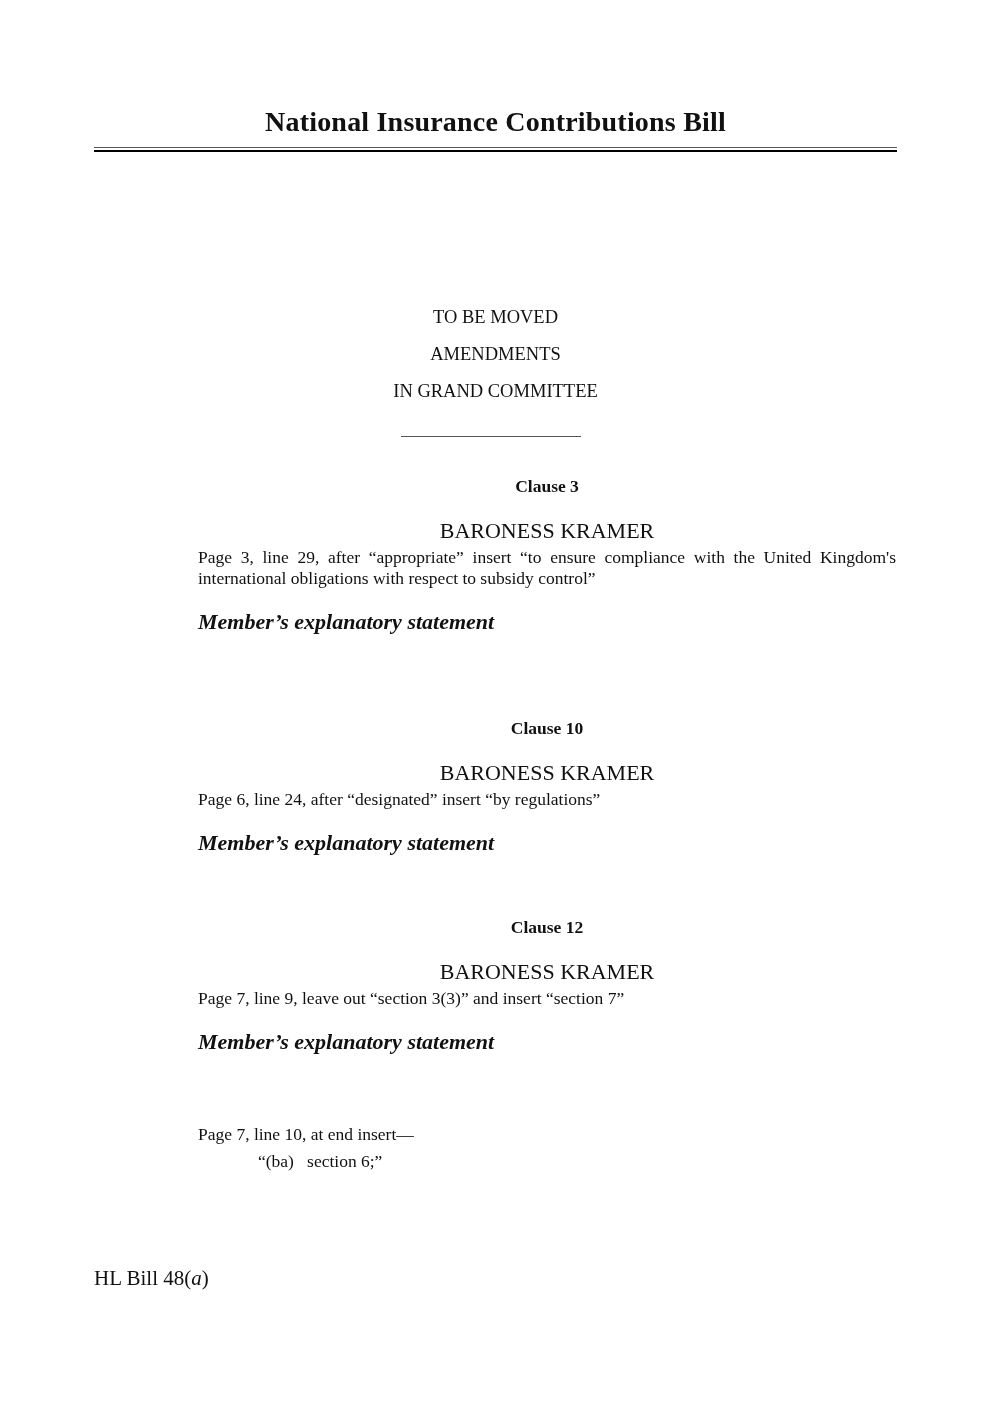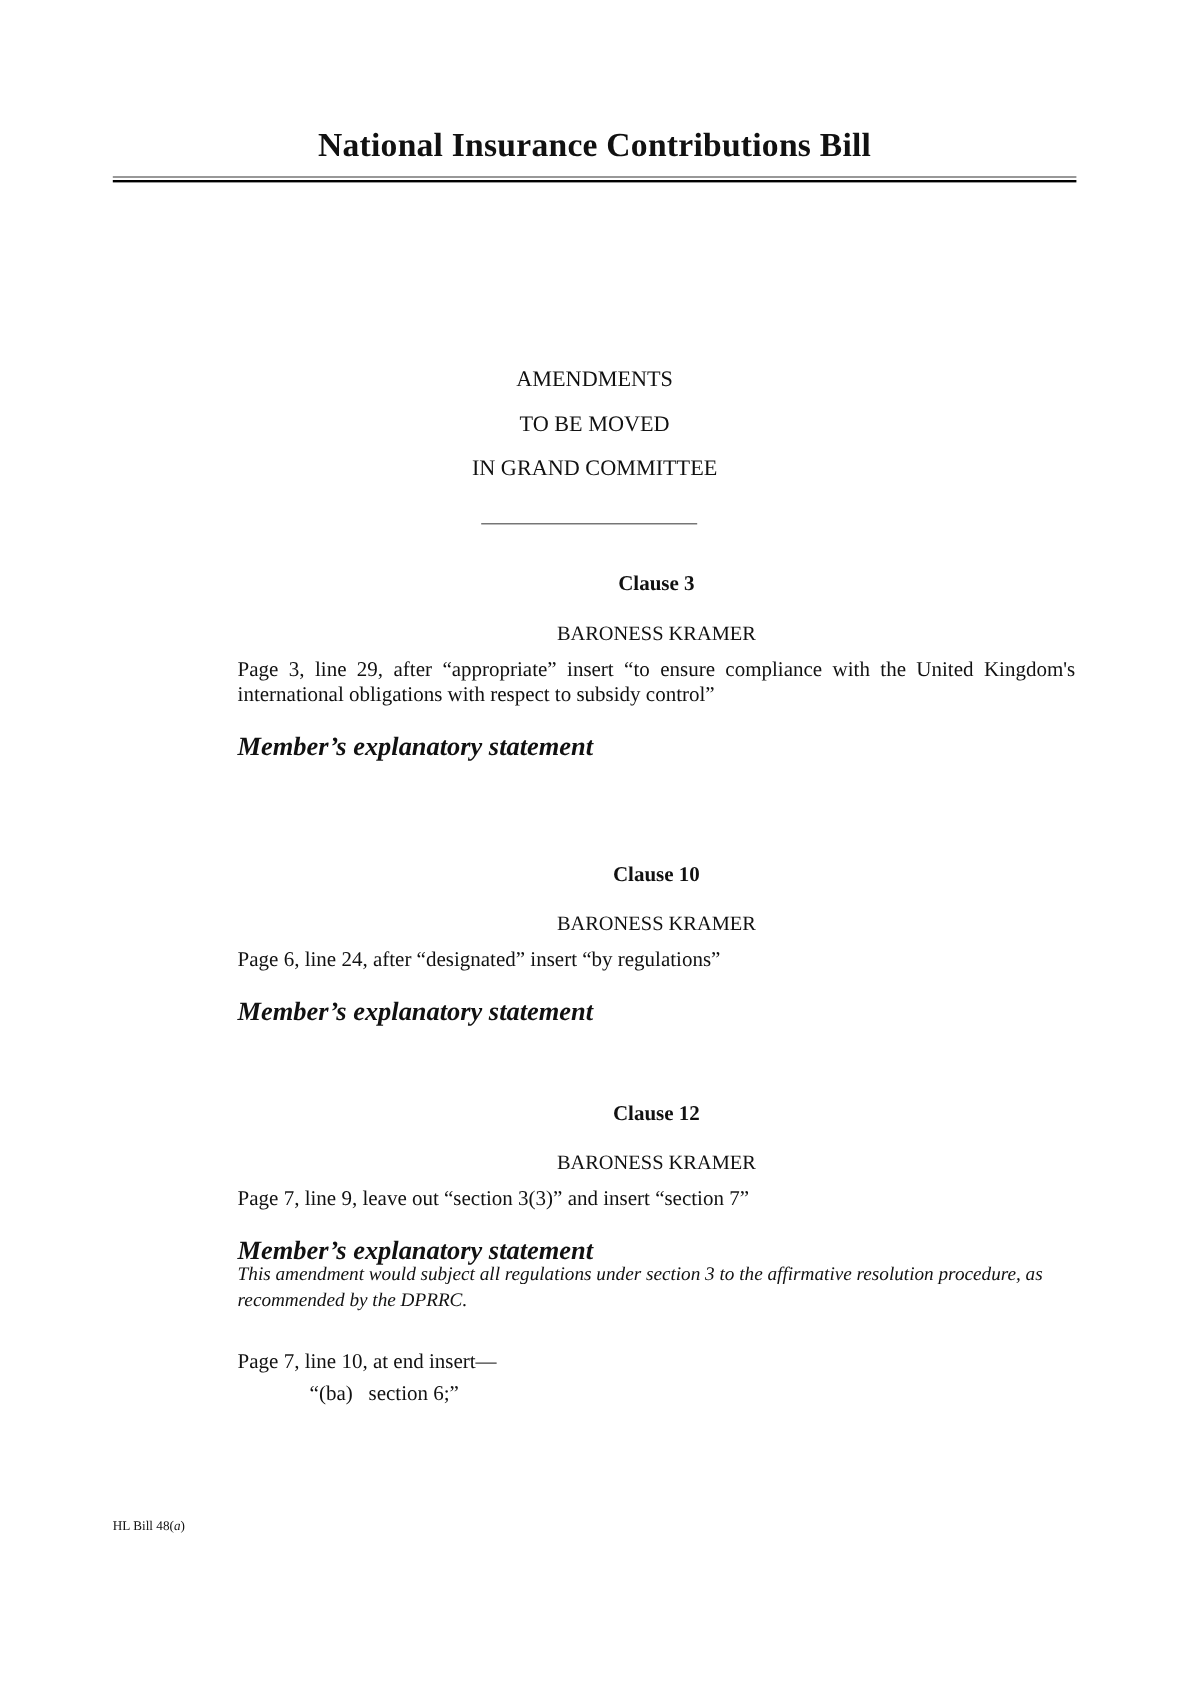--- a/index.html
+++ b/index.html
@@ -11,38 +11,38 @@
     position: absolute; left: 94px; width: 803px; top: 106px;
     text-align: center; font-size: 28px; font-weight: bold; letter-spacing: 0.2px;
   }
   .rule-thin { position: absolute; left: 94px; width: 803px; top: 147px; height: 1px; background: #555; }
   .rule-thick { position: absolute; left: 94px; width: 803px; top: 150px; height: 2px; background: #000; }
   .heading-block { position: absolute; left: 94px; width: 803px; top: 304px; text-align: center; font-size: 18.5px; }
   .heading-block div { height: 37px; line-height: 26px; }
   .short-rule { position: absolute; left: 401px; width: 180px; top: 436px; height: 1px; background: #555; }
   .content { position: absolute; left: 198px; width: 698px; font-size: 17.5px; }
   .clause { text-align: center; font-weight: bold; font-size: 17.5px; }
-  .member { text-align: center; font-size: 17px; }
+  .member { text-align: center; font-size: 22px; }
   .amend { text-align: justify; text-align-last: left; line-height: 21px; }
   .exp-title { font-style: italic; font-weight: bold; font-size: 22px; line-height: 20px; }
   .exp-text { font-style: italic; font-size: 16px; line-height: 21px; }
   .insert-line { padding-left: 60px; }
-  .footer { position: absolute; left: 94px; top: 1266px; font-size: 11px; }
+  .footer { position: absolute; left: 94px; top: 1266px; font-size: 21px; }
   .footer i { font-style: italic; }
 </style>
 </head>
 <body>
 
 <div class="title">National Insurance Contributions Bill</div>
 <div class="rule-thin"></div>
 <div class="rule-thick"></div>
 
 <div class="heading-block">
+  <div>TO BE MOVED</div>
   <div>AMENDMENTS</div>
-  <div>TO BE MOVED</div>
   <div>IN GRAND COMMITTEE</div>
 </div>
 <div class="short-rule"></div>
 
 <div class="content clause" style="top:476px;">Clause 3</div>
 <div class="content member" style="top:518px;">BARONESS KRAMER</div>
 <div class="content amend" style="top:547px;">Page 3, line 29, after “appropriate” insert “to ensure compliance with the United Kingdom's international obligations with respect to subsidy control”</div>
 <div class="content" style="top:612px;">
   <div class="exp-title">Member’s explanatory statement</div>
 </div>
@@ -52,18 +52,17 @@
 <div class="content amend" style="top:789px;">Page 6, line 24, after “designated” insert “by regulations”</div>
 <div class="content" style="top:833px;">
   <div class="exp-title">Member’s explanatory statement</div>
 </div>
 
 <div class="content clause" style="top:917px;">Clause 12</div>
 <div class="content member" style="top:959px;">BARONESS KRAMER</div>
 <div class="content amend" style="top:988px;">Page 7, line 9, leave out “section 3(3)” and insert “section 7”</div>
 <div class="content" style="top:1032px;">
   <div class="exp-title">Member’s explanatory statement</div>
-  <div class="exp-text">This amendment would subject all regulations under section 3 to the affirmative resolution procedure, as recommended by the DPRRC.</div>
 </div>
 <div class="content amend" style="top:1124px;">Page 7, line 10, at end insert—</div>
 <div class="content insert-line" style="top:1151px;">“(ba)  section 6;”</div>
 
 <div class="footer"><span>HL Bill 48(</span><i>a</i><span>)</span></div>
 
 </body></html>

